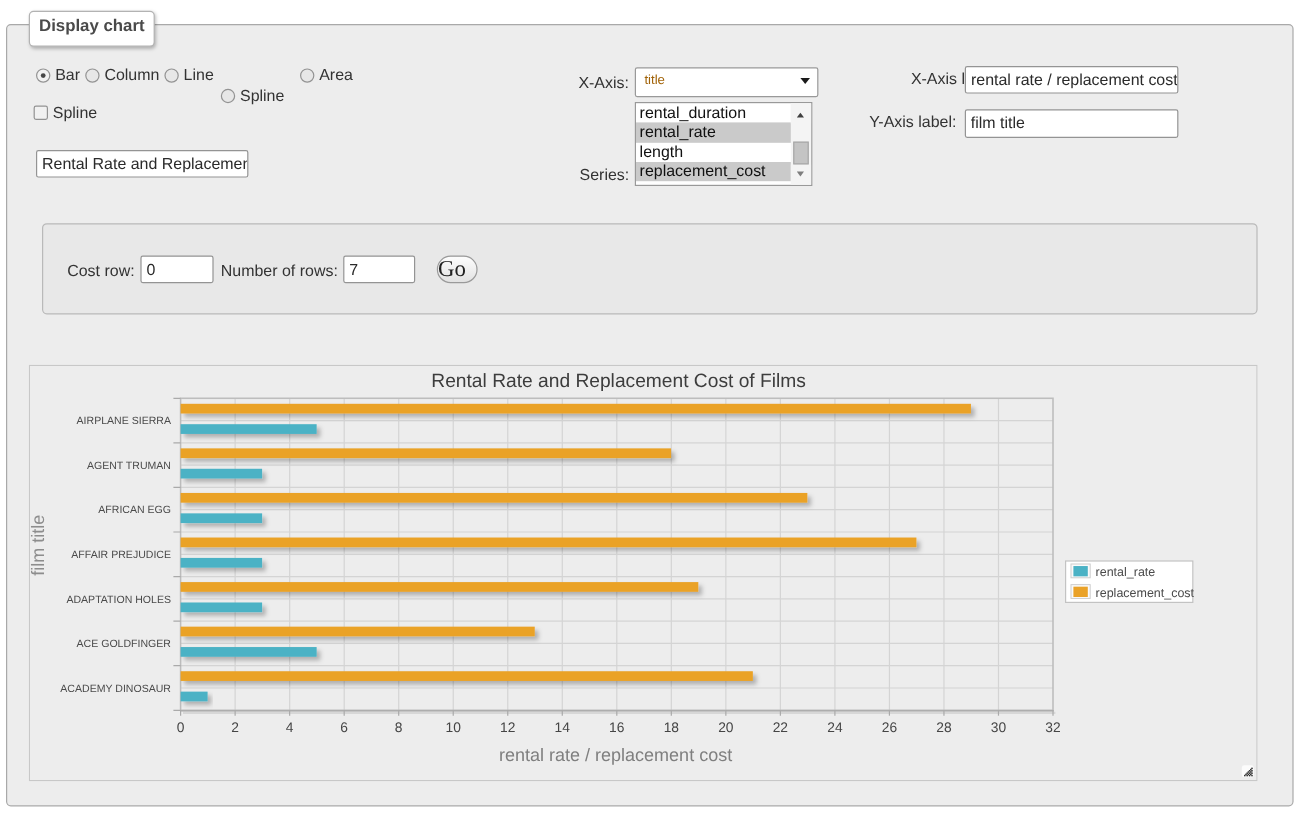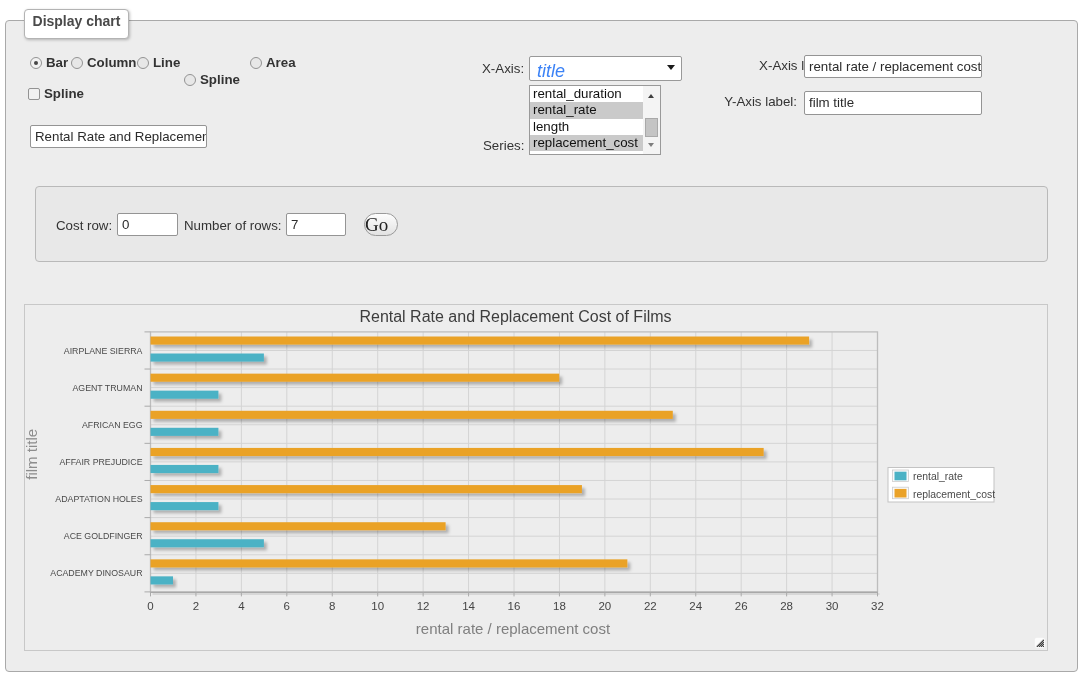--- a/index.html
+++ b/index.html
@@ -6,28 +6,28 @@
 html,body { background:#fff; }
 body { position:relative; width:1081px; height:681px; font-family:"Liberation Sans",sans-serif; font-size:13.3px; color:#333; overflow:hidden; }
 .abs { position:absolute; }
 .fieldset { left:4.5px; top:19.5px; width:1073px; height:652px; background:#ededed; border:1px solid #a9a9a9; border-radius:4px; }
 .legendbox { left:24px; top:9px; width:105px; height:30px; background:#fff; border:1px solid #b3b3b3; border-radius:4px; box-shadow:1px 1px 3px rgba(0,0,0,0.25); font-weight:bold; font-size:14px; color:#4a4a4a; text-align:center; line-height:22px; }
 
 .radio { display:inline-block; width:12px; height:12px; border-radius:50%; border:1px solid #939393; background:#e7e7e7; vertical-align:-2px; }
 .radio.sel { background:#f2f2f2; position:relative; }
 .radio.sel:after { content:""; position:absolute; left:2.8px; top:2.8px; width:4.6px; height:4.6px; border-radius:50%; background:#474747; }
 .checkbox { display:inline-block; width:12px; height:12px; border:1px solid #939393; border-radius:2px; background:#f1f1f1; vertical-align:-2px; }
-.rl { margin-left:4px;font-weight:bold; }
+.rl { margin-left:4px; }
 input.ti { position:absolute; border:1px solid #949494; background:#fff; color:#2b2b2b; font-family:"Liberation Sans",sans-serif; font-size:13.3px; padding:0 0 0 4px; border-radius:2px; outline:none; }
 
 .sel-box { left:529px; top:56px; width:153px; height:24.5px; background:#fff; border:1px solid #999; border-radius:2px; }
-.sel-box .txt { position:absolute; left:7px; top:4px; font-size:18px; color:#3b82f6;font-style:italic; }
+.sel-box .txt { position:absolute; left:7px; top:4px; font-size:11px; color:#a16207; }
 .sel-box .arr { position:absolute; right:6px; top:8px; width:0; height:0; border-left:4px solid transparent; border-right:4px solid transparent; border-top:5px solid #1a1a1a; }
 
-.list { left:529px; top:85px; width:132px; height:70px; background:#fff; border:1px solid #999; overflow:hidden; }
+.list { left:529px; top:85px; width:148px; height:70px; background:#fff; border:1px solid #999; overflow:hidden; }
 .list .it { height:16.3px; line-height:16.3px; padding-left:3px; font-size:13.3px; color:#111; white-space:nowrap; }
 .list .it.on { background:#cacaca; }
 .sb { position:absolute; right:0; top:0; width:17px; height:68px; background:#f4f4f4; }
 .sb .btn { position:absolute; left:0; width:17px; height:17px; background:#f4f4f4; }
 .sb .thumb { position:absolute; left:2px; top:32px; width:12.5px; height:19px; background:#c4c4c4; border:1px solid #a9a9a9; }
 .tri-u { position:absolute; left:5px; top:7.5px; width:0; height:0; border-left:3.6px solid transparent; border-right:3.6px solid transparent; border-bottom:4.4px solid #404040; }
 .tri-d { position:absolute; left:5px; top:6px; width:0; height:0; border-left:3.6px solid transparent; border-right:3.6px solid transparent; border-top:4.4px solid #7e7e7e; }
 
 .graybox { left:35px; top:186px; width:1012.5px; height:76px; background:#e8e8e8; border:1px solid #b9b9b9; border-radius:4px; }
 .gobtn { left:364px; top:213px; width:34px; height:23px; border:1px solid #9a9a9a; border-radius:11.5px; background:linear-gradient(#fdfdfd,#e2e2e2); text-align:left; line-height:21px; font-size:19px; color:#222;font-family:Liberation Serif, serif; }

